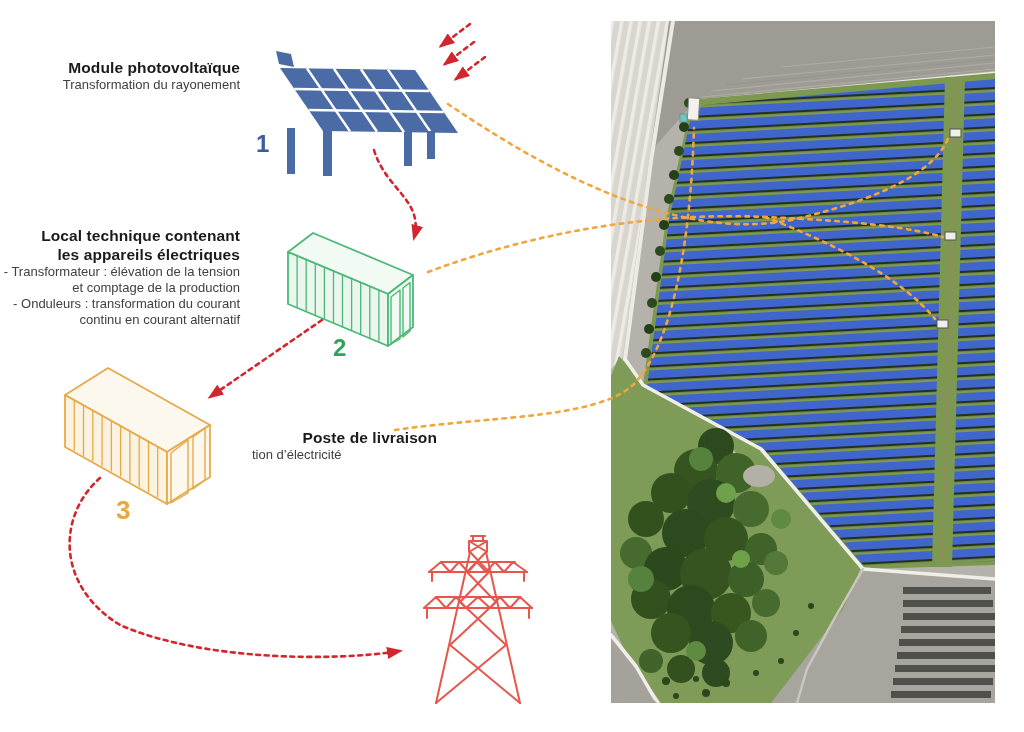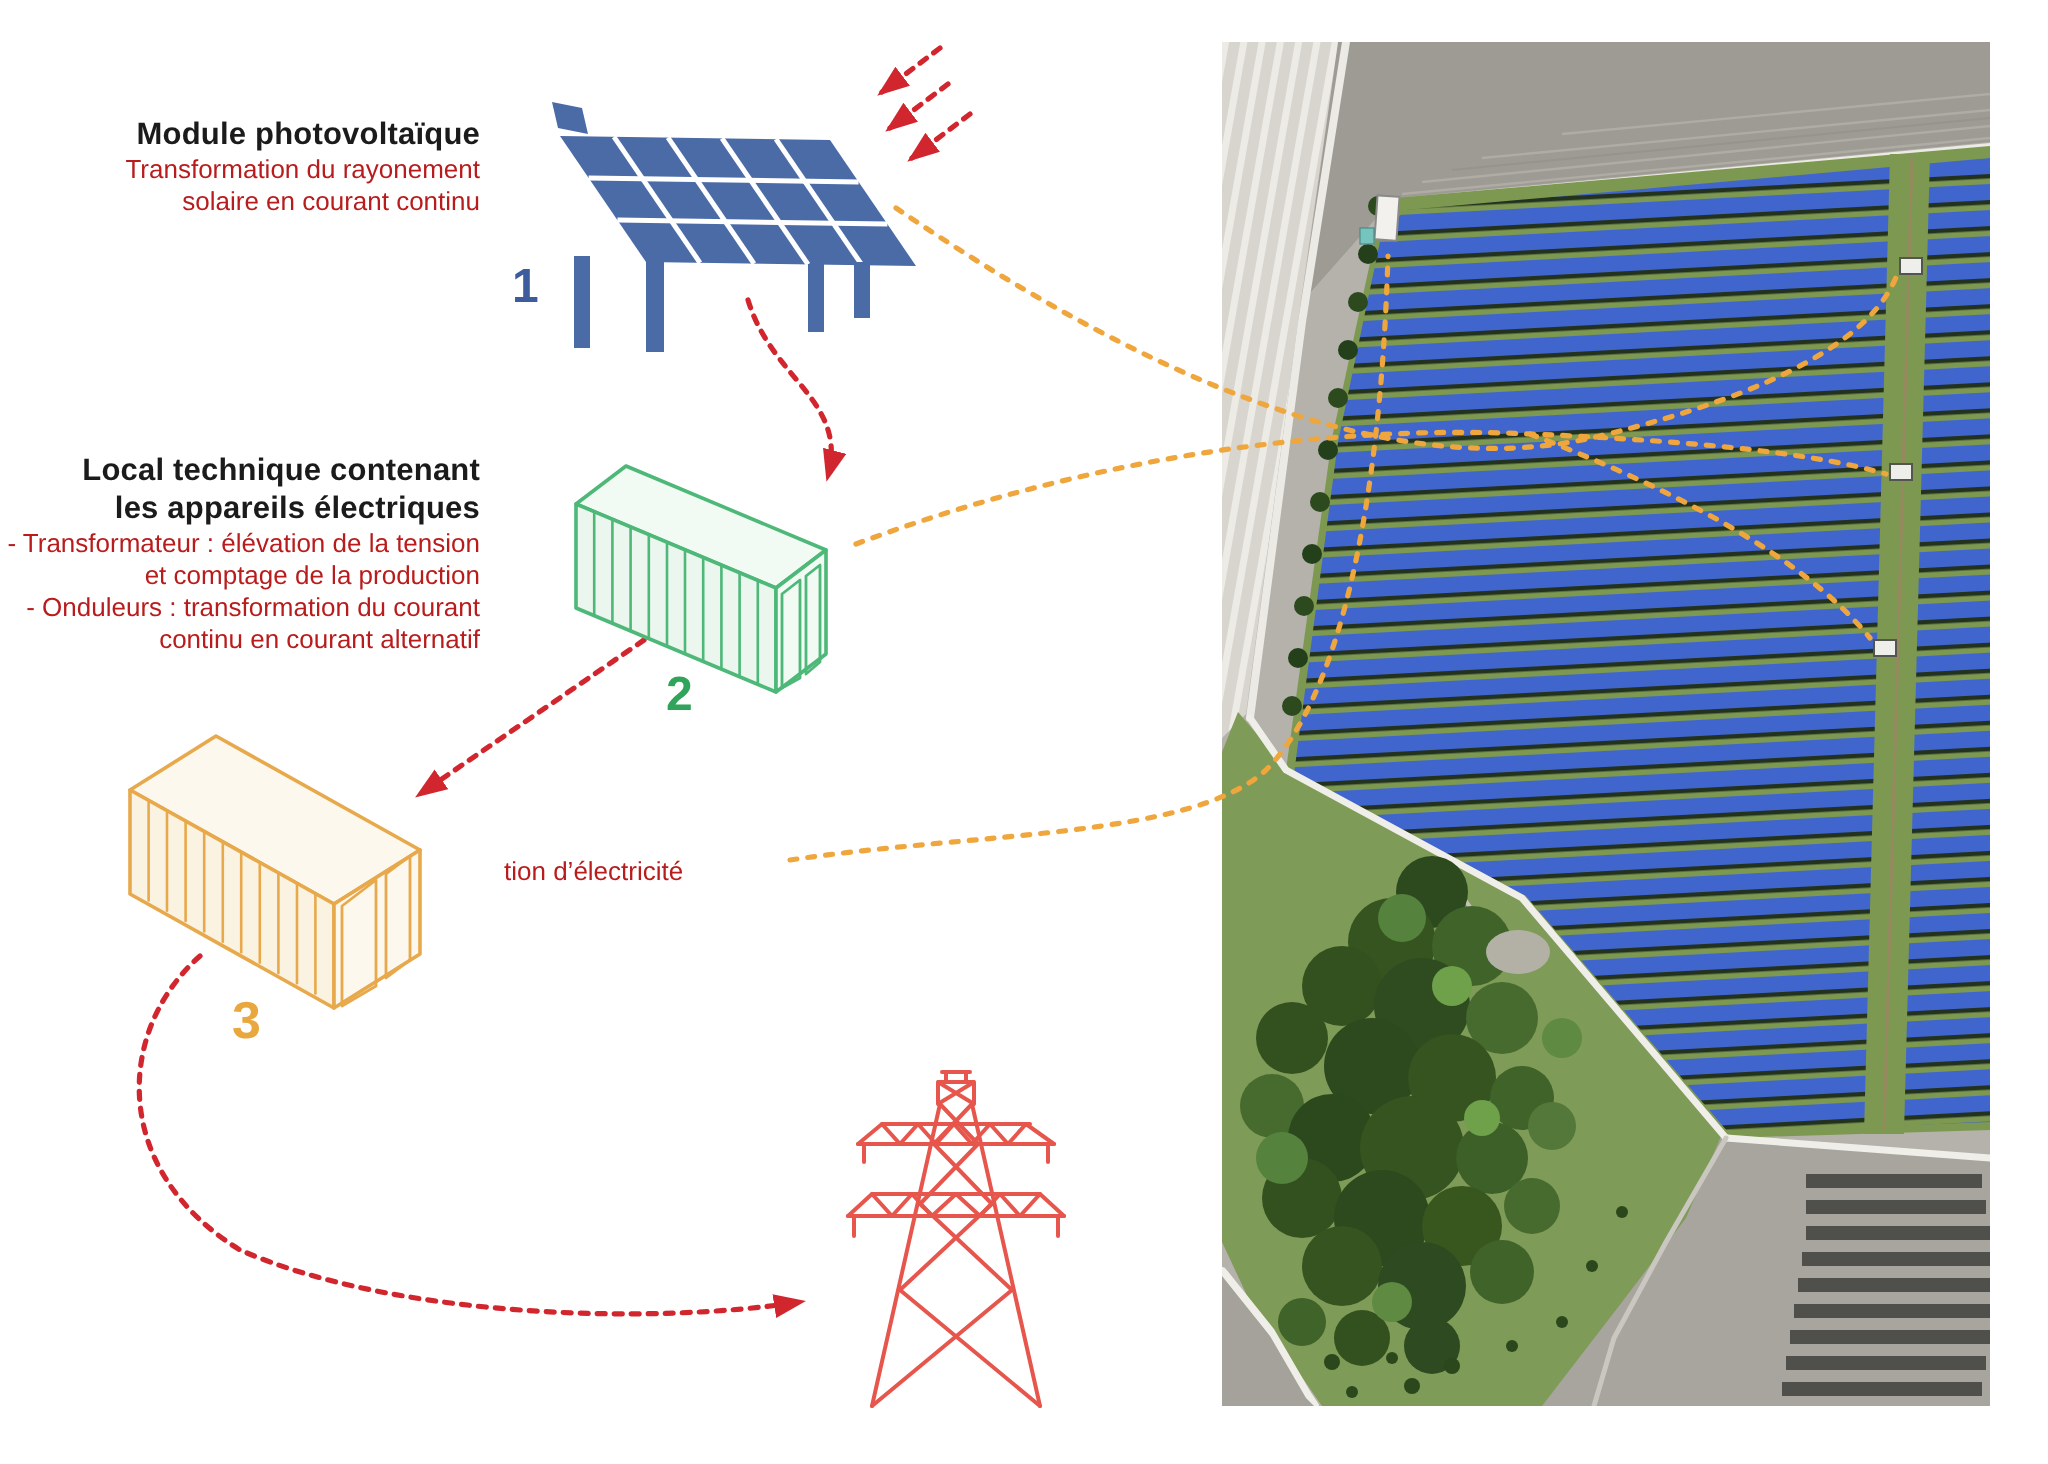--- a/index.html
+++ b/index.html
@@ -4,47 +4,47 @@
 <style>
   html,body{margin:0;padding:0;}
   body{
     width:1024px;height:732px;background:#ffffff;position:relative;overflow:hidden;
     font-family:"Liberation Sans", sans-serif;
   }
   .abs{position:absolute;}
   .step-block{position:absolute;z-index:2;}
   .ta-r{text-align:right;}
   .step-title{font-weight:bold;font-size:15.5px;line-height:19px;color:#1b1b1b;letter-spacing:.1px;text-align:right;}
-  .step-desc{font-size:13px;line-height:16px;color:#b91c1c;}
+  .step-desc{font-size:13px;line-height:16px;color:#404040;}
   .step-num{position:absolute;z-index:2;font-weight:bold;font-size:24px;}
   #num1{left:256px;top:130px;color:#3d5c9e;}
   #num2{left:333px;top:334px;color:#2fa45a;}
   #num3{left:116px;top:495px;color:#e9a83e;font-size:26px;}
   #photo{left:611px;top:21px;width:384px;height:682px;z-index:1;overflow:hidden;}
   #overlay{left:0;top:0;width:1024px;height:732px;z-index:3;pointer-events:none;}
 </style>
 </head>
 <body>
 
 <div class="step-block ta-r" style="right:784px;top:58px;width:240px;">
   <div class="step-title">Module photovoltaïque</div>
   <div class="step-desc">Transformation du rayonement</div>
-  <div class="step-desc">solaire en courant continu</div>
 </div>
 
 <div class="step-block ta-r" style="right:784px;top:226px;width:290px;">
   <div class="step-title">Local technique contenant</div>
   <div class="step-title">les appareils électriques</div>
   <div class="step-desc">- Transformateur : élévation de la tension</div>
   <div class="step-desc">et comptage de la production</div>
   <div class="step-desc">- Onduleurs : transformation du courant</div>
   <div class="step-desc">continu en courant alternatif</div>
 </div>
 
 <div class="step-block" style="left:252px;top:428px;width:185px;">
+  <div class="step-title">Poste de livraison</div>
   <div class="step-desc">tion d’électricité</div>
 </div>
 
 <div class="step-num" id="num1">1</div>
 <div class="step-num" id="num2">2</div>
 <div class="step-num" id="num3">3</div>
 
 <div class="abs" id="photo">
 <svg width="384" height="682" viewBox="0 0 384 682">
   <defs>

